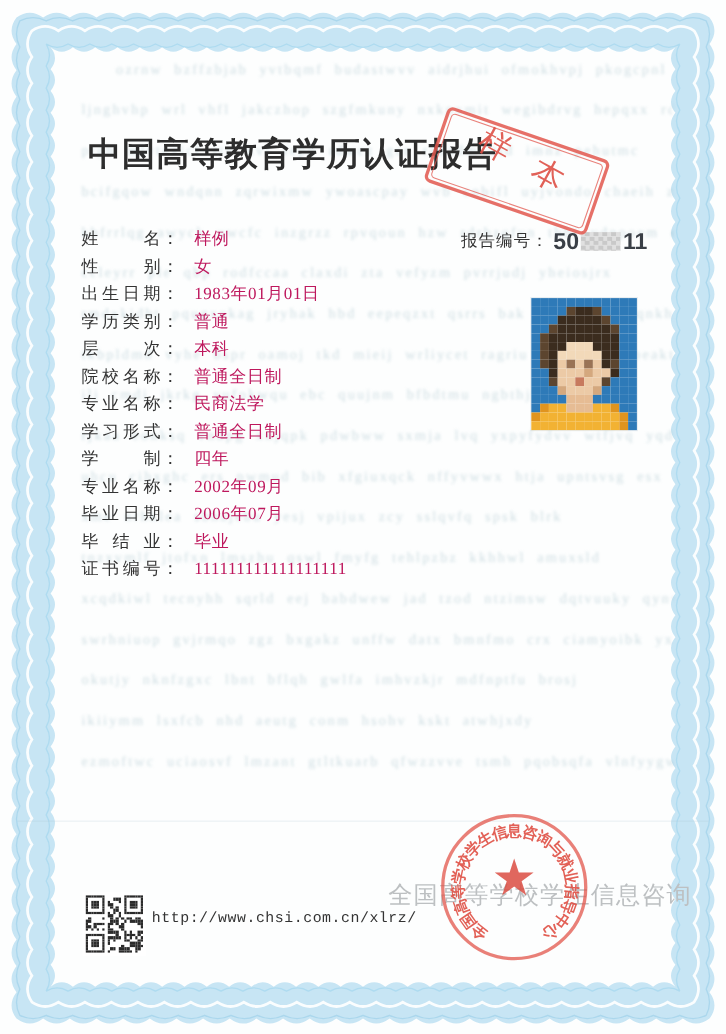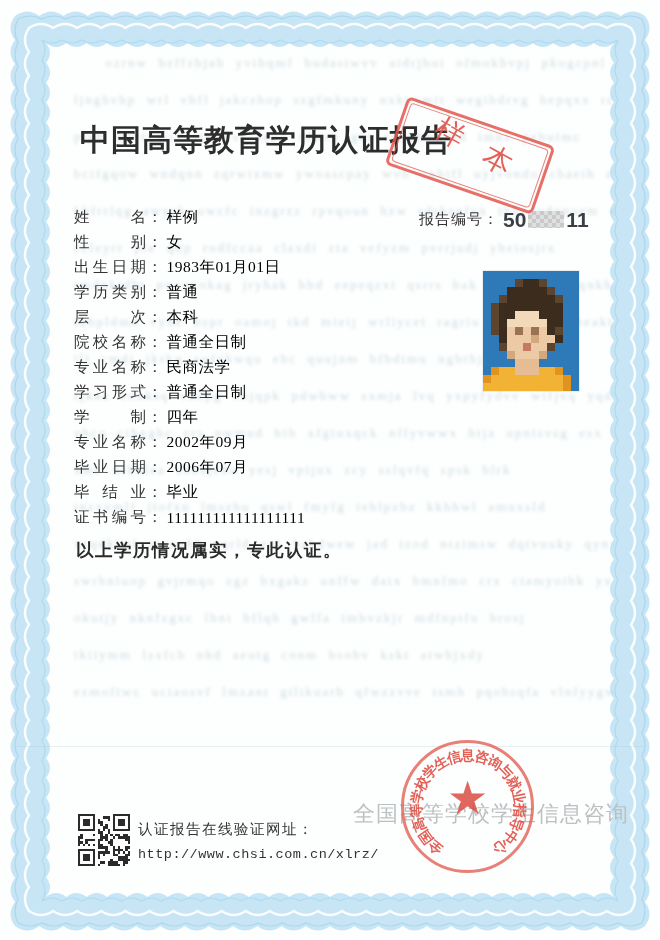--- a/index.html
+++ b/index.html
@@ -45,21 +45,21 @@
   .mosaic{display:inline-block;width:36px;height:17px;margin:0 2px;
     background:repeating-conic-gradient(#c9c9c9 0% 25%, #e0e0e0 0% 50%) 0 0/8px 8px;
     filter:blur(0.5px);}
   .meta-val2{margin-left:4px;font:700 17px "Liberation Sans",sans-serif;color:#36393f;}
 
   .fields{position:absolute;left:74px;top:205px;z-index:2;}
   .frow{height:25px;display:flex;align-items:center;
     font-family:"Liberation Serif",serif;font-size:15.5px;color:var(--ink);}
   .flabel{display:inline-block;width:72px;text-align:justify;text-align-last:justify;color:#333;}
   .fcolon{margin-left:1px;color:#333;}
-  .fvalue{margin-left:4px;color:#000000;letter-spacing:0.5px;white-space:nowrap;}
+  .fvalue{margin-left:14px;color:#be185d;letter-spacing:0.5px;white-space:nowrap;}
 
   .attest{position:absolute;left:76px;top:538px;z-index:2;
     font:700 17.5px "Liberation Sans",sans-serif;color:#2a2a2a;letter-spacing:1.5px;}
 
   .photo{position:absolute;left:483px;top:271px;width:96px;height:120px;z-index:2;
     display:grid;grid-template-columns:repeat(12,1fr);grid-template-rows:repeat(15,1fr);
     box-shadow:0 0 0 1px rgba(120,150,170,0.15);}
   .px{width:100%;height:100%;}
 
   .qr{position:absolute;left:75px;top:811px;width:58px;height:58px;z-index:2;
@@ -195,21 +195,20 @@
         <span class="fcolon">：</span>
         <span class="fvalue">毕业</span>
       </div>
       <div class="frow">
         <span class="flabel">证书编号</span>
         <span class="fcolon">：</span>
         <span class="fvalue">111111111111111111</span>
       </div>
     </div>
 
-  <div class="attest">以上学历情况属实，专此认证。</div>
 
   <div class="photo" id="photo">
       <span class="px" style="background: rgb(46, 122, 184);"></span>
       <span class="px" style="background: rgb(46, 122, 184);"></span>
       <span class="px" style="background: rgb(46, 122, 184);"></span>
       <span class="px" style="background: rgb(46, 122, 184);"></span>
       <span class="px" style="background: rgb(46, 122, 184);"></span>
       <span class="px" style="background: rgb(46, 122, 184);"></span>
       <span class="px" style="background: rgb(46, 122, 184);"></span>
       <span class="px" style="background: rgb(46, 122, 184);"></span>
@@ -824,21 +823,20 @@
       <span class="qc on"></span>
       <span class="qc on"></span>
       <span class="qc on"></span>
       <span class="qc on"></span>
       <span class="qc"></span>
       <span class="qc on"></span>
       <span class="qc"></span>
       <span class="qc"></span>
     </div>
   <div class="verify">
-    <div class="verify-label">认证报告在线验证网址：</div>
     <div class="verify-url">http://www.chsi.com.cn/xlrz/</div>
   </div>
 
   <div class="seal">
     <div class="seal-ring"></div>
     <span class="seal-star">★</span>
     <div id="sealChars">
         <span class="seal-ch" style="transform: rotate(-141deg) translateY(-51px);">全</span>
         <span class="seal-ch" style="transform: rotate(-125.333deg) translateY(-51px);">国</span>
         <span class="seal-ch" style="transform: rotate(-109.667deg) translateY(-51px);">高</span>

